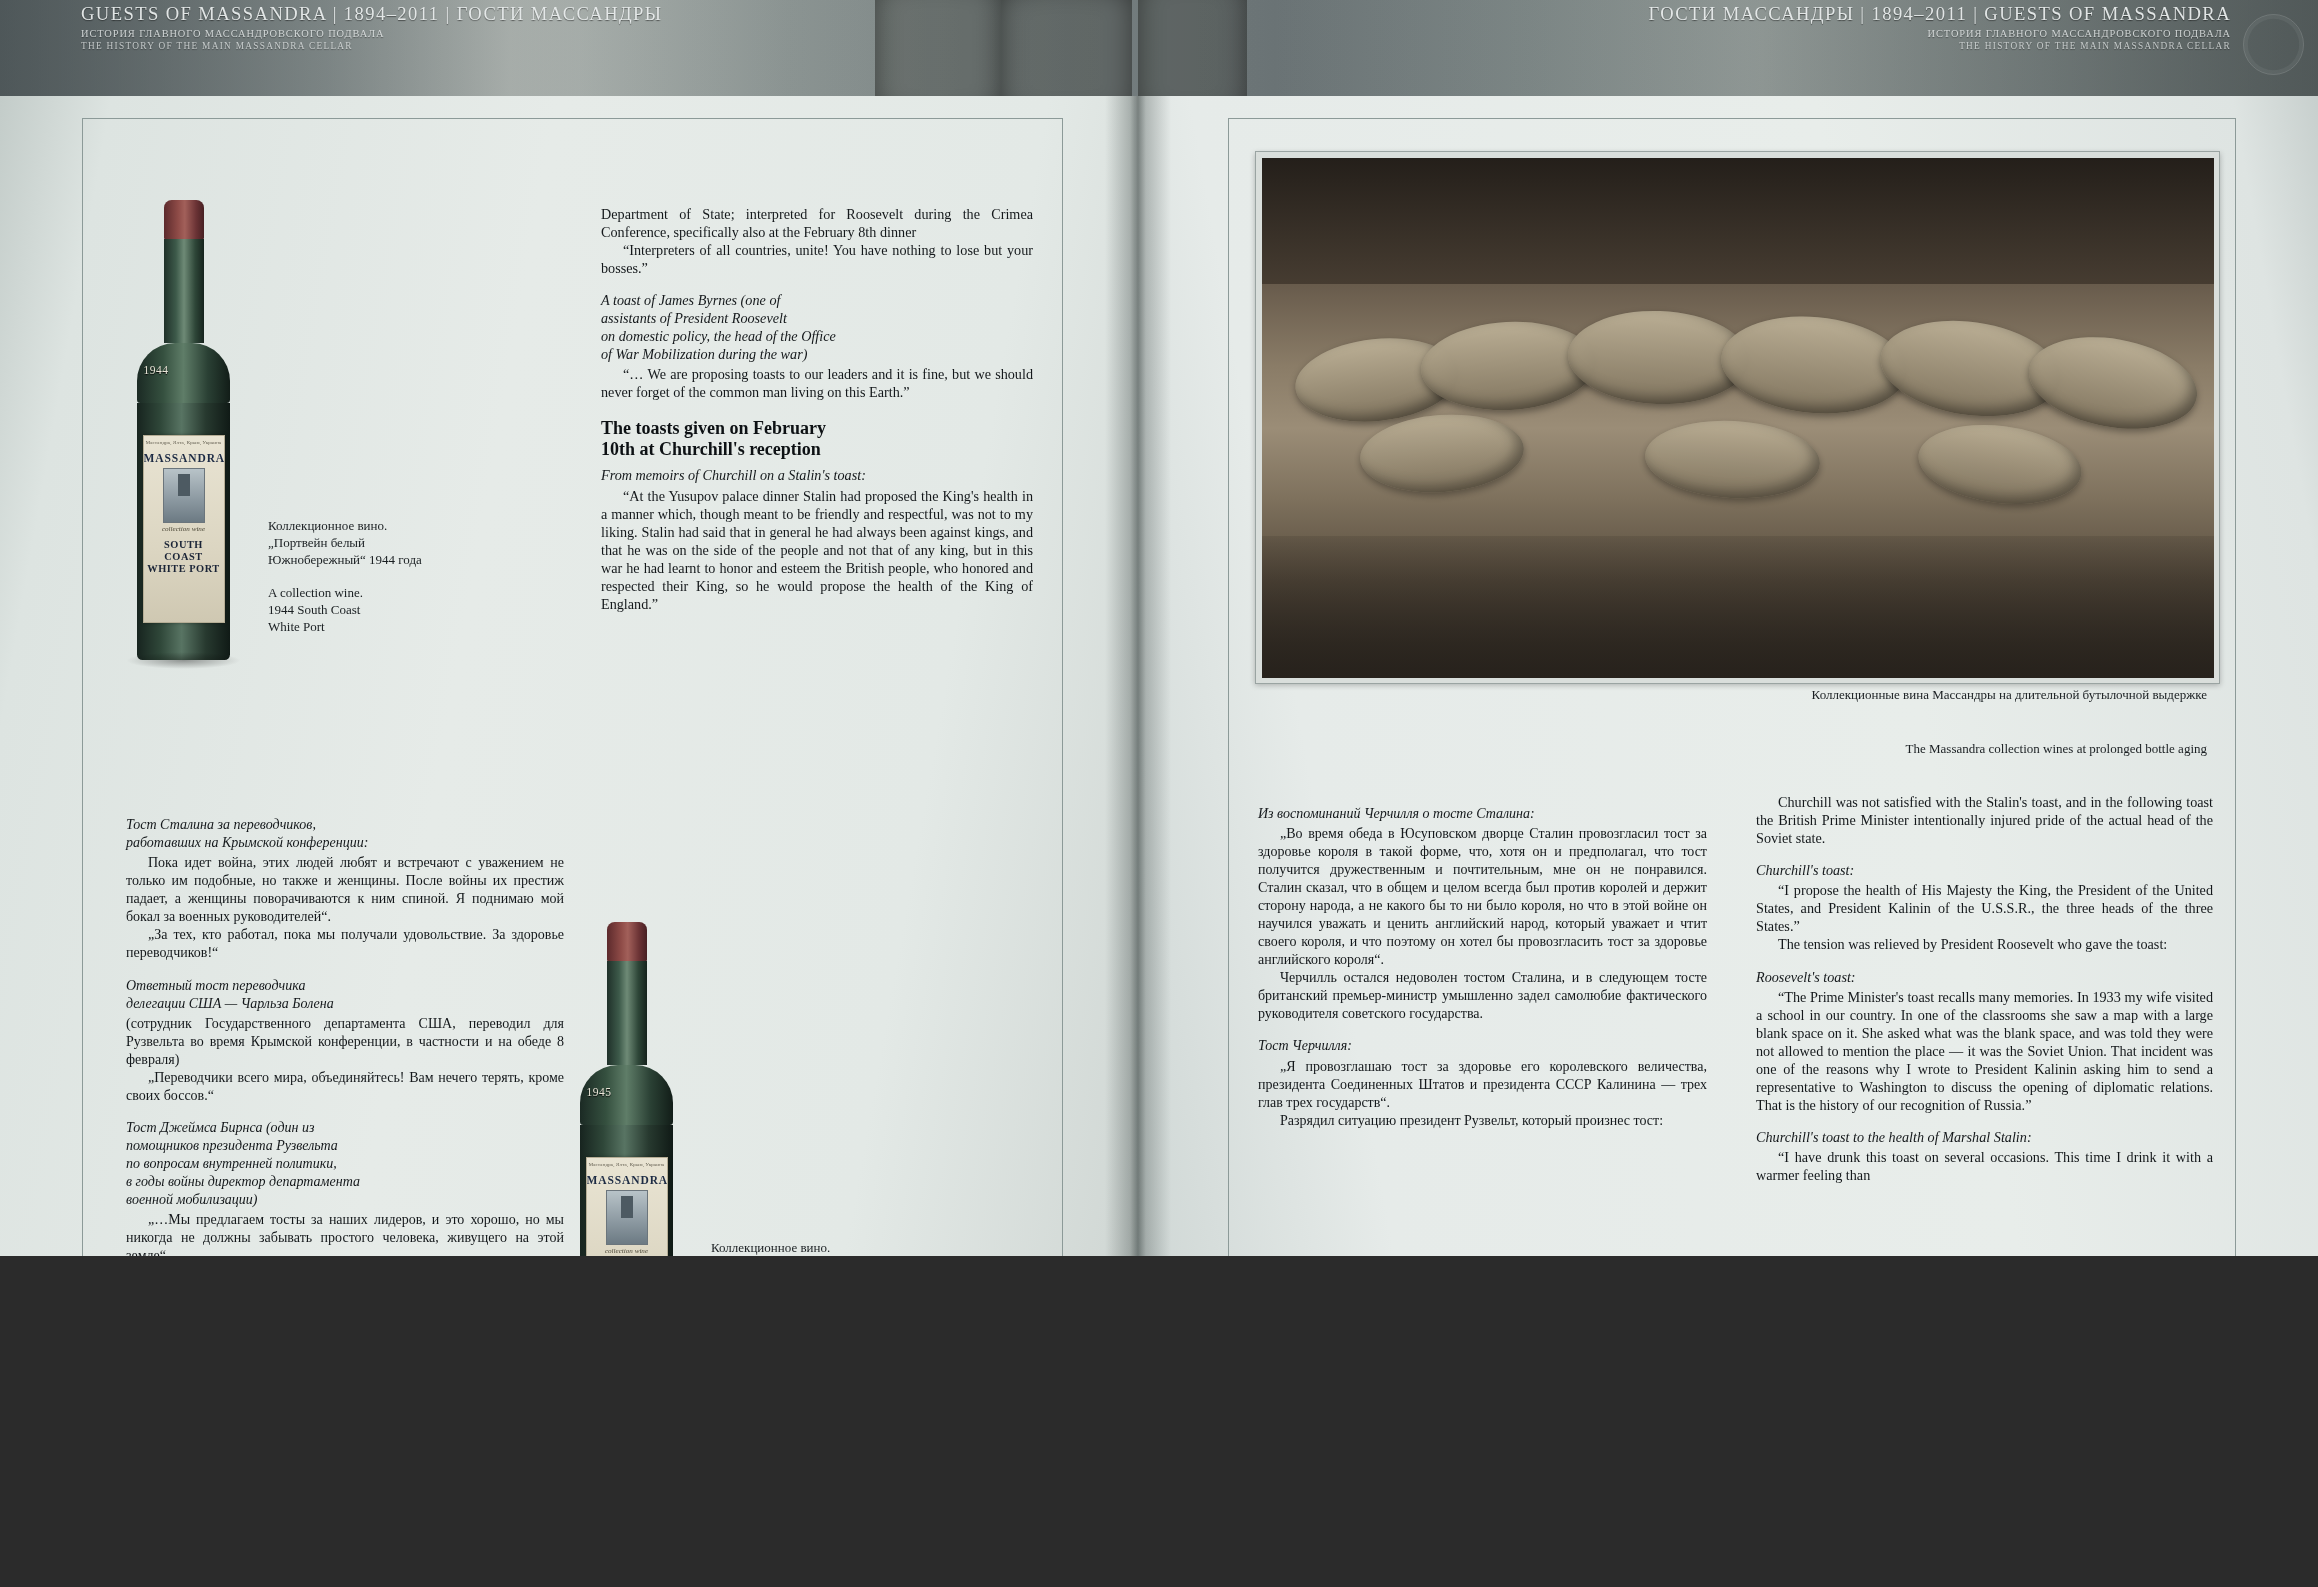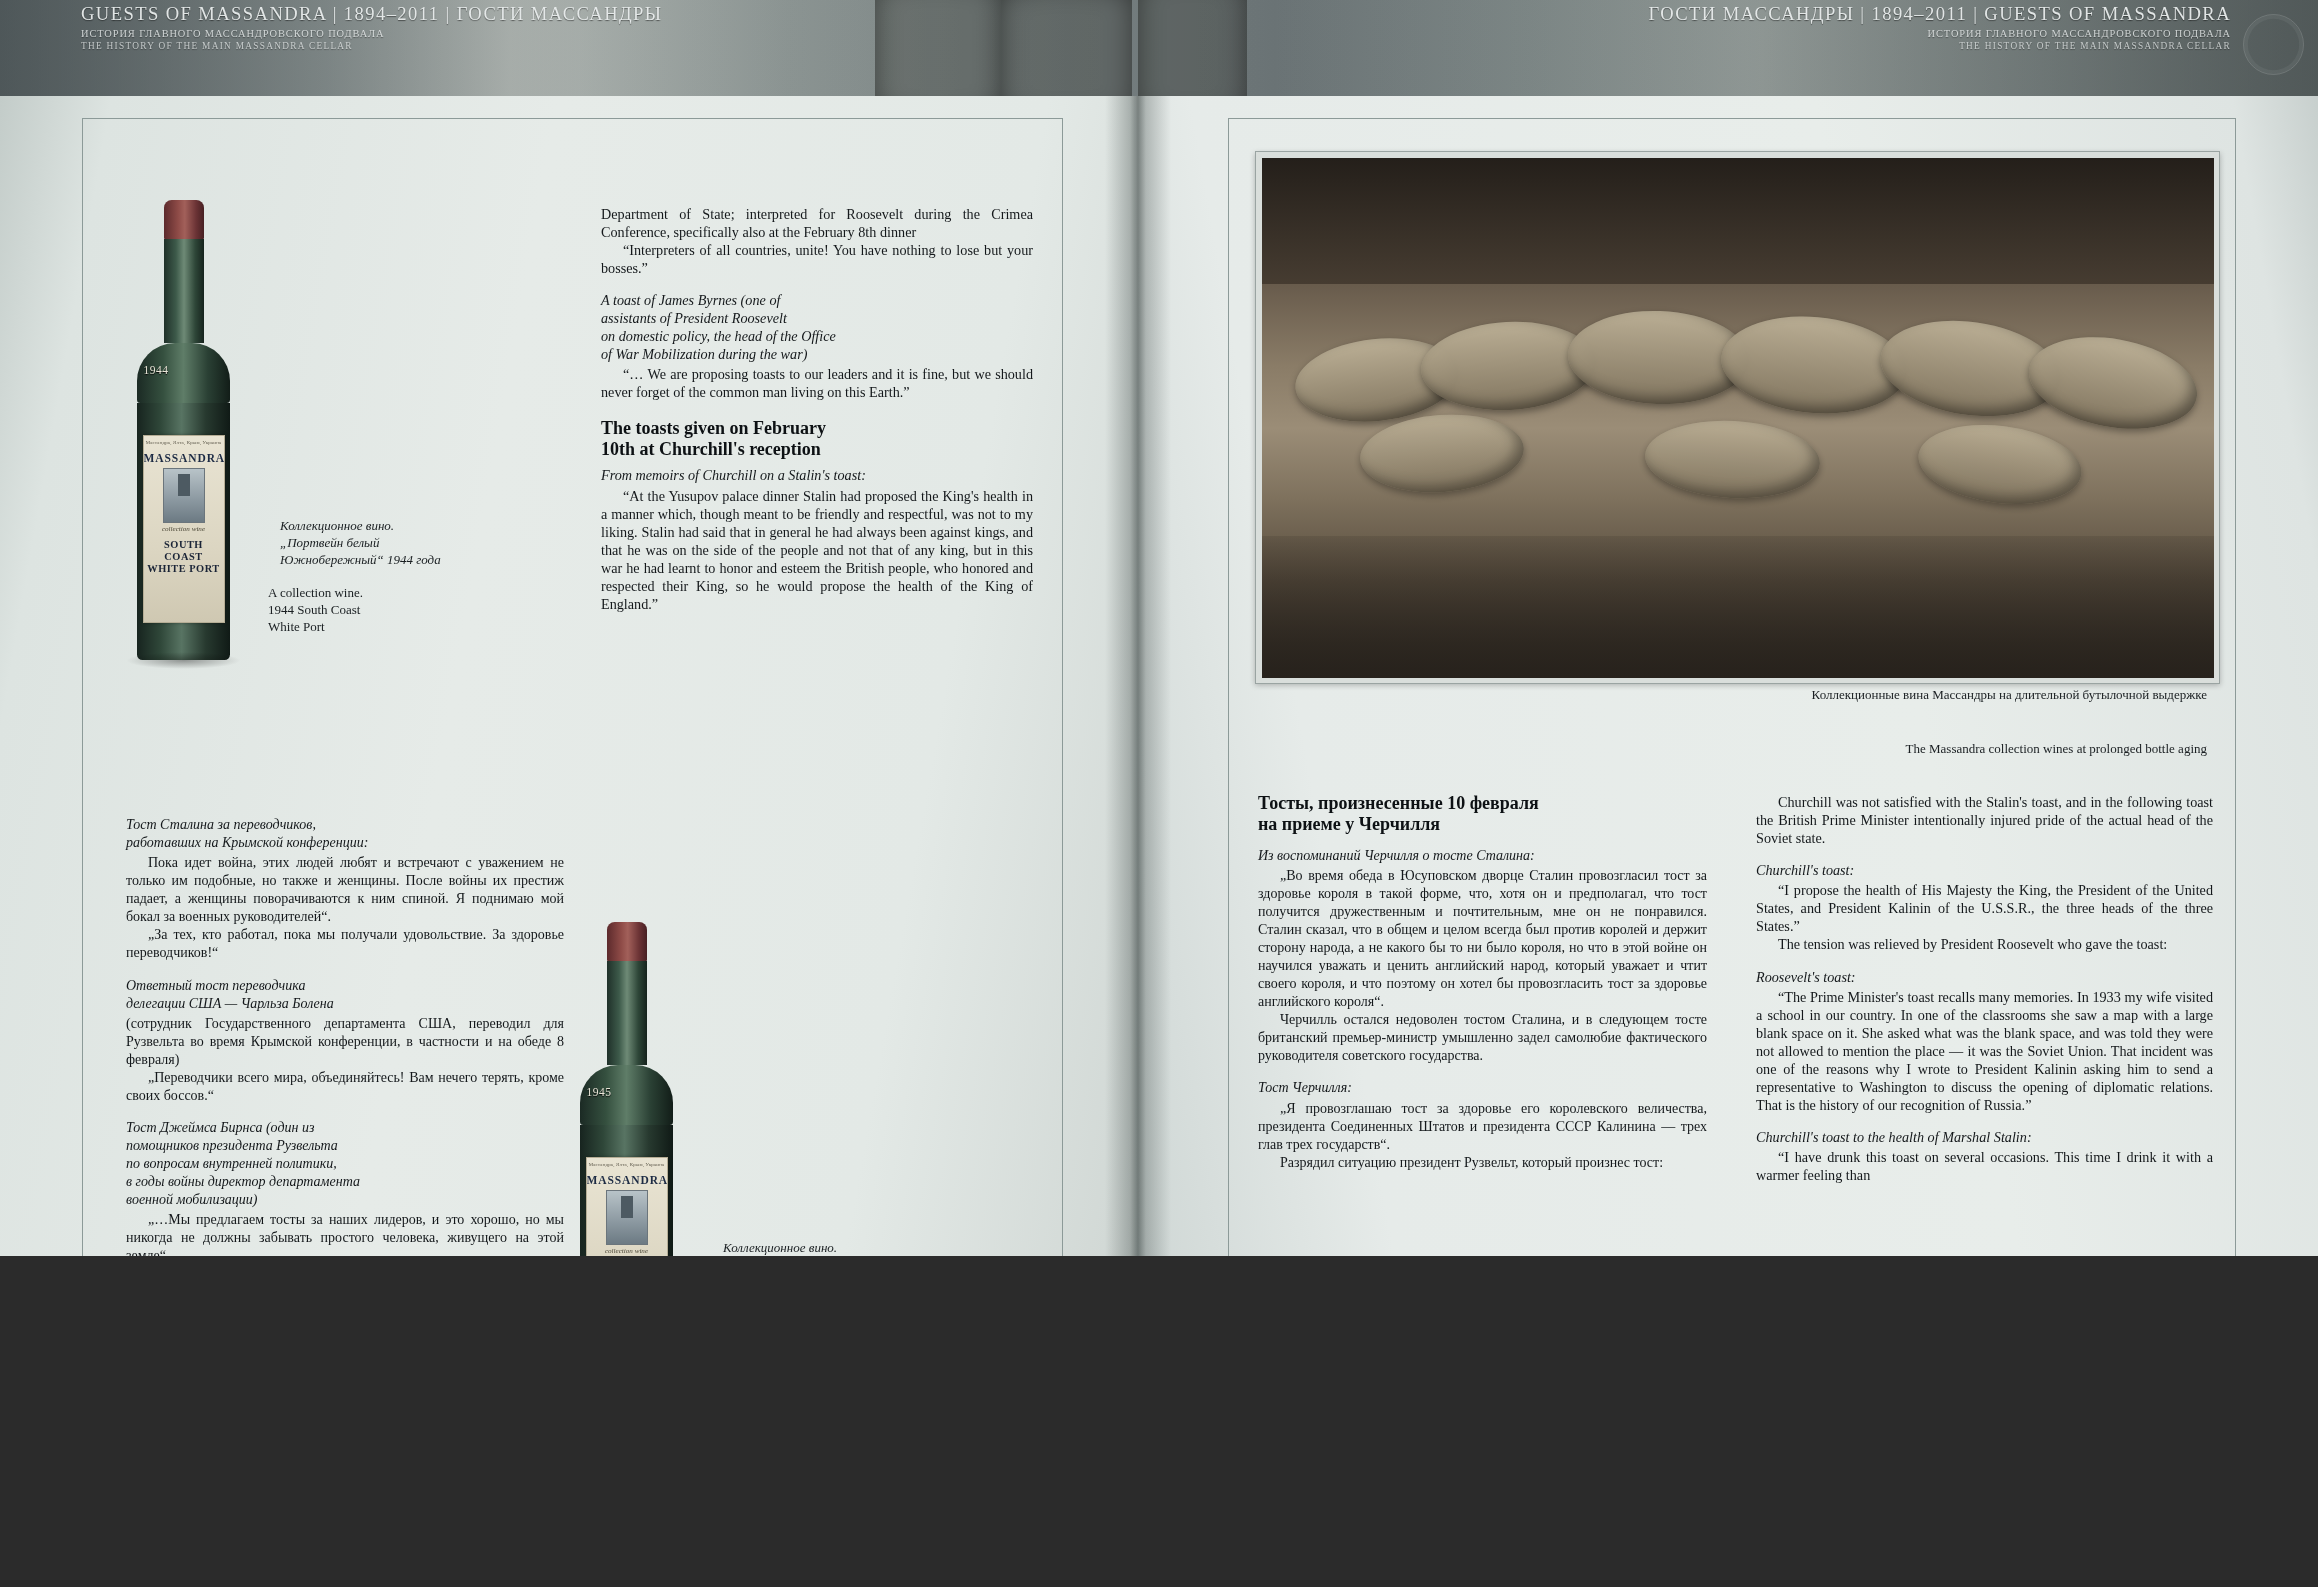--- a/index.html
+++ b/index.html
@@ -135,26 +135,24 @@
   .gap { margin-top: 14.2px; }
   .heading {
     font-weight: bold;
     font-size: 18px;
     line-height: 21px;
     text-indent: 0;
     margin: 16.4px 0 6.6px 0;
     color: #0d1114;
   }
   .caption-ru {
-    font-style: italic;
     font-size: 13px;
     line-height: 17px;
     color: #1a1f22;
     text-indent: 0;
-    margin-left: 12px;
   }
   .caption-en {
     font-size: 13px;
     line-height: 17px;
     color: #1a1f22;
     text-indent: 0;
   }
 
   
   .bottle {
@@ -475,22 +473,20 @@
         <div class="bottlepile" style="left:383px; top:263px; width:175px; height:77px; transform:rotate(3deg); opacity:.9"></div>
         <div class="bottlepile" style="left:656px;top:268px; width:164px; height:77px; transform:rotate(7deg); opacity:.9"></div>
         <div class="dustfloor"></div>
       </div>
     </div>
 
     <div class="photo-caption-ru">Коллекционные вина Массандры на длительной бутылочной выдержке</div>
     <div class="photo-caption-en">The Massandra collection wines at prolonged bottle aging</div>
 
     <div class="col" id="r-col-a">
-      <p class="heading" style="white-space:pre-line;margin-top:0">Тосты, произнесенные 10 февраля
-на приеме у Черчилля</p>
       <p class="body-ru ital" style="margin-top:12px">Из воспоминаний Черчилля о тосте Сталина:</p>
       <p class="body-ru">„Во время обеда в Юсуповском дворце Сталин провозгласил тост за здоровье короля в такой форме, что, хотя он и предполагал, что тост получится дружественным и почтительным, мне он не понравился. Сталин сказал, что в общем и целом всегда был против королей и держит сторону народа, а не какого бы то ни было короля, но что в этой войне он научился уважать и ценить английский народ, который уважает и чтит своего короля, и что поэтому он хотел бы провозгласить тост за здоровье английского короля“.</p>
       <p class="body-ru">Черчилль остался недоволен тостом Сталина, и в следующем тосте британский премьер-министр умышленно задел самолюбие фактического руководителя советского государства.</p>
       <p class="body-ru ital gap">Тост Черчилля:</p>
       <p class="body-ru">„Я провозглашаю тост за здоровье его королевского величества, президента Соединенных Штатов и президента СССР Калинина — трех глав трех государств“.</p>
       <p class="body-ru">Разрядил ситуацию президент Рузвельт, который произнес тост:</p>
     </div>
 
     <div class="col" id="r-col-b">
       <p class="body-en">Churchill was not satisfied with the Stalin's toast, and in the following toast the British Prime Minister intentionally injured pride of the actual head of the Soviet state.</p>

